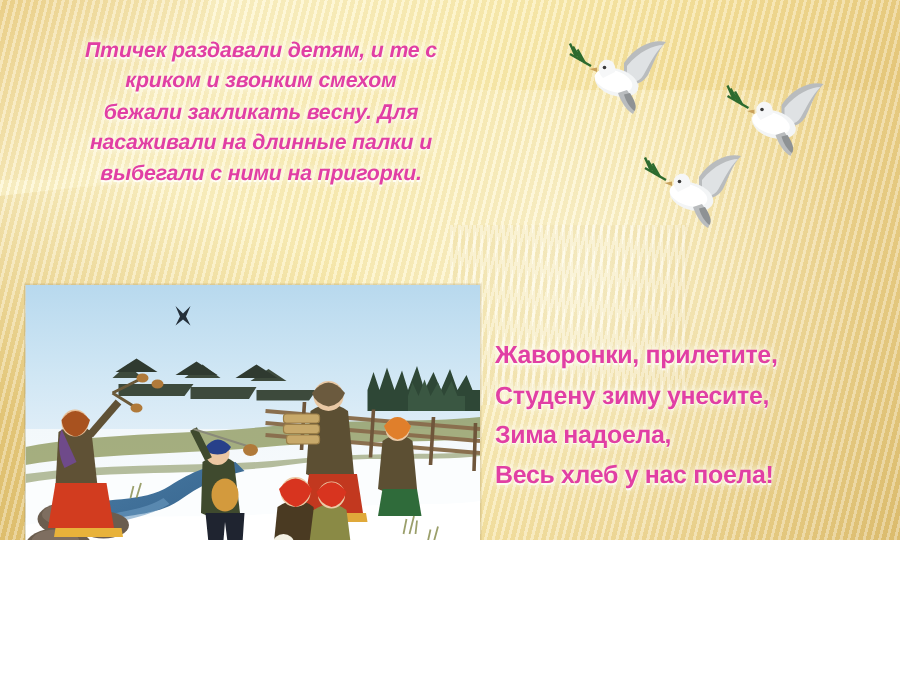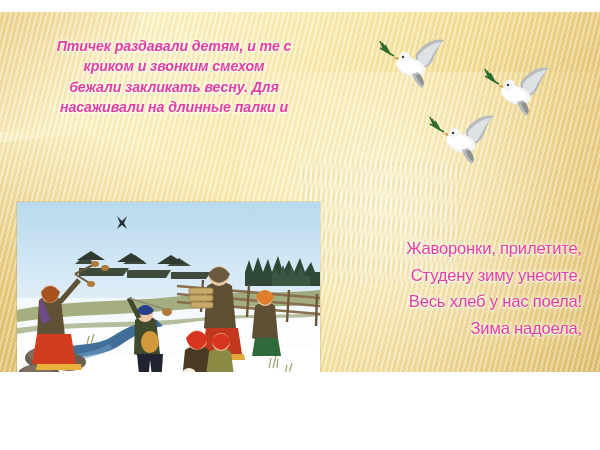--- a/index.html
+++ b/index.html
@@ -10,21 +10,20 @@
   body {
     font-family: "Liberation Sans", sans-serif;
   }
 
   .slide {
     position: relative;
     width: 600px;
     height: 360px;
     overflow: hidden;
     background: #fef9c3;
-    margin-top: 12px;
   }
 
   
   .bg-base {
     position: absolute;
     inset: 0;
     background:
       linear-gradient(118deg,
         #fdf6d2 0%,
         #fdf4c6 26%,
@@ -97,32 +96,33 @@
     text-shadow:
       0 0 4px #fffbe8,
       0 0 7px #fffdf2,
       0 1px 0 rgba(255,255,255,0.9);
     letter-spacing: -0.1px;
   }
   .heading-text .ln { display: block; white-space: nowrap; }
 
   .poem-text {
     position: absolute;
-    left: 316px;
+    left: 330px;
     top: 224px;
     width: 266px;
-    text-align: right;
+    text-align: left;
     font-size: 16.6px;
     line-height: 26.6px;
     color: #e13fa4;
     text-shadow:
       0 0 4px #fffbe8,
       0 0 8px #fffdf0,
       0 1px 0 rgba(255,255,255,0.85);
     letter-spacing: -0.2px;
+    font-weight: bold;
   }
   .poem-text .ln { display: block; white-space: nowrap; }
 
   
   .photo {
     position: absolute;
     left: 17px;
     top: 190px;
     width: 303px;
     height: 211px;
@@ -171,27 +171,28 @@
   <div class="bg-corner-topleft"></div>
   <div class="bg-sheen"></div>
   <div class="bg-stripes-diag"></div>
   <div class="bg-stripes-vert"></div>
 
   <div class="heading-text">
     <span class="ln">Птичек раздавали детям, и те с</span>
     <span class="ln">криком и звонким смехом</span>
     <span class="ln">бежали закликать весну. Для</span>
     <span class="ln">насаживали на длинные палки и</span>
+    <span class="ln">выбегали с ними на пригорки.</span>
   </div>
 
   <div class="poem-text">
     <span class="ln">Жаворонки, прилетите,</span>
     <span class="ln">Студену зиму унесите,</span>
+    <span class="ln">Зима надоела,</span>
     <span class="ln">Весь хлеб у нас поела!</span>
-    <span class="ln">Зима надоела,</span>
   </div>
 
   <div class="photo">
     <svg viewBox="0 0 303 211" preserveAspectRatio="none">
       <defs>
         <linearGradient id="sky" x1="0" y1="0" x2="0" y2="1">
           <stop offset="0%" stop-color="#b8d9ee"></stop>
           <stop offset="55%" stop-color="#cfe6f4"></stop>
           <stop offset="100%" stop-color="#e2eff8"></stop>
         </linearGradient>

